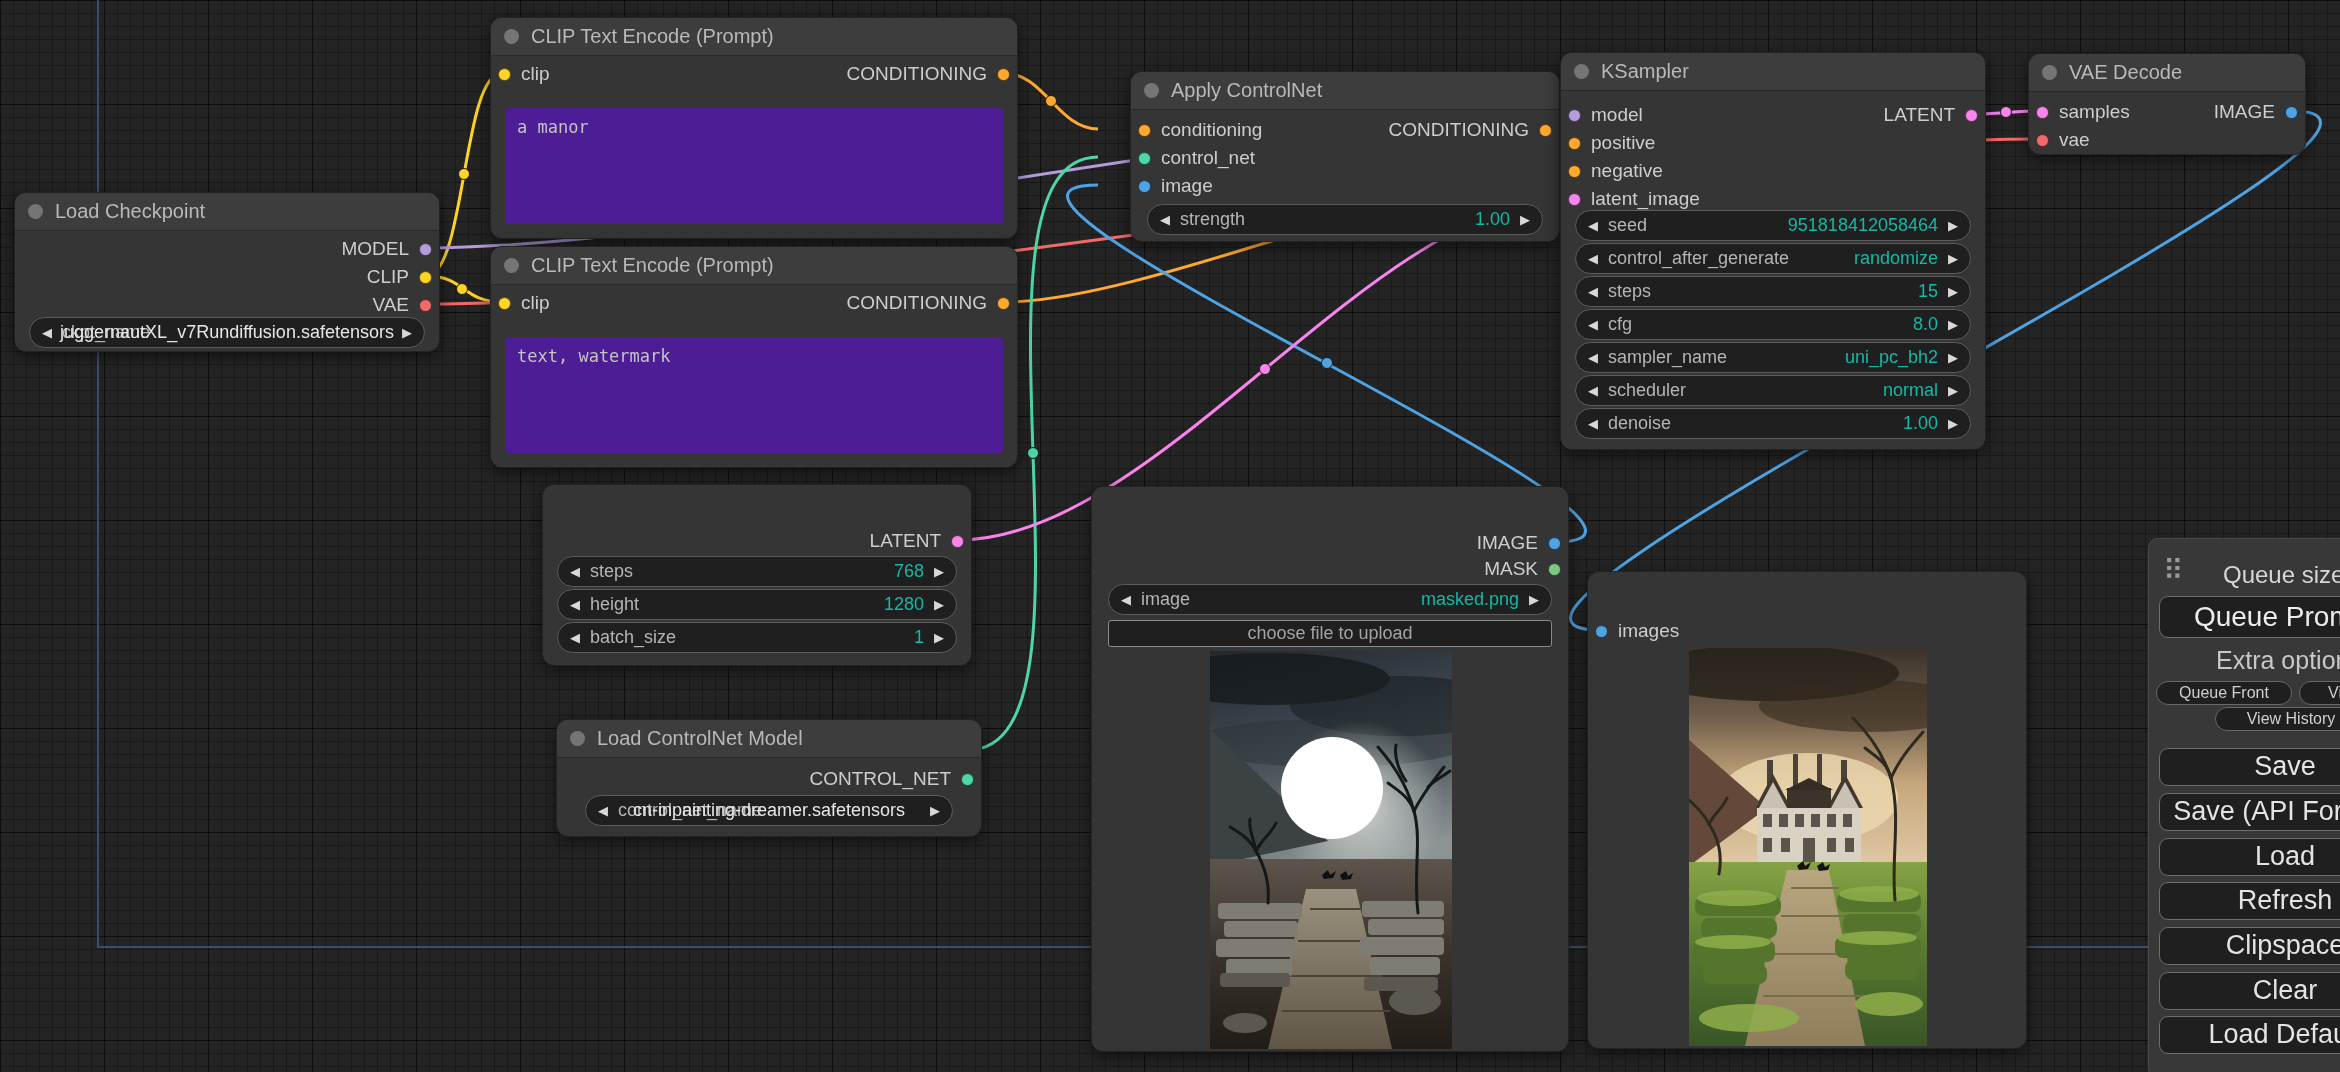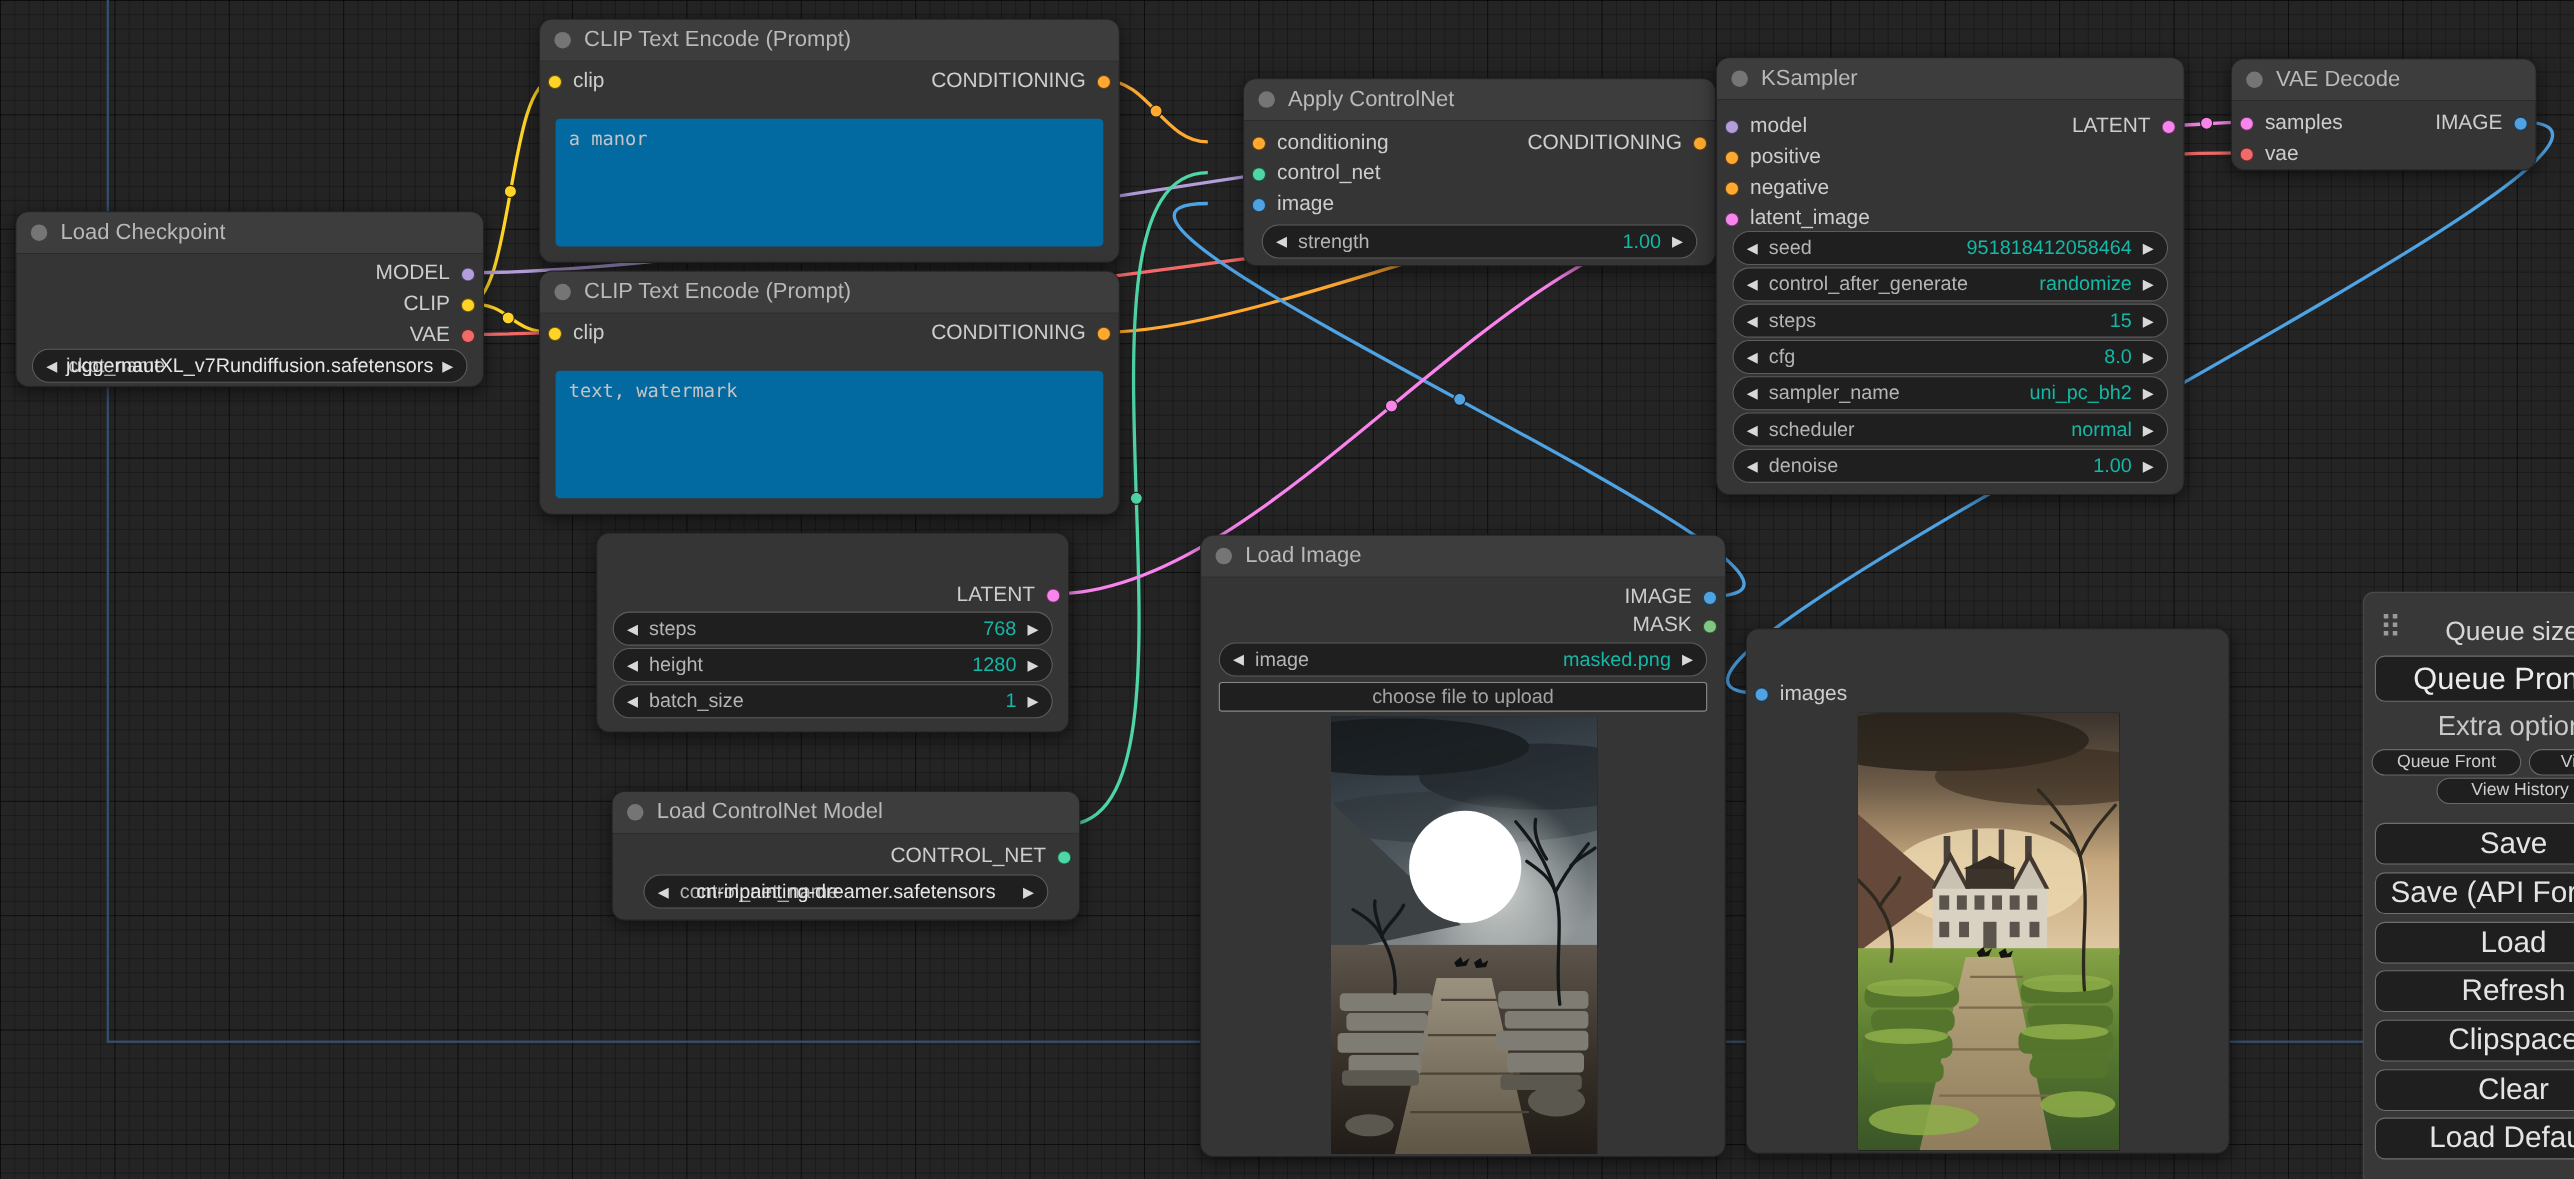--- a/index.html
+++ b/index.html
@@ -28,21 +28,21 @@
   .out-label{position:absolute;right:30px;color:#cdcdcd;font-size:19px;line-height:21px;text-align:right;white-space:nowrap;}
   .port{position:absolute;width:13px;height:13px;border-radius:50%;border:1px solid rgba(0,0,0,0.6);}
   .port.in{left:7px;} .port.out{right:7px;}
   .widget{position:absolute;left:14px;right:14px;height:31px;background:#1f1f1f;
     border:1px solid #5c5c5c;border-radius:16px;display:flex;align-items:center;
     padding:0 12px;font-size:18px;color:#c9c9c9;}
   .warr{color:#d8d8d8;font-size:13px;line-height:29px;flex:none;}
   .wlabel{margin-left:10px;color:#b5b5b5;white-space:nowrap;overflow:hidden;}
   .wvalue{margin-left:auto;margin-right:10px;color:#14b8a6;white-space:nowrap;}
   .widget.combo .wvalue{position:absolute;left:28px;right:28px;text-align:center;margin:0;color:#e6e6e6;}
-  .prompt{position:absolute;left:14px;right:14px;background:#0369a1;border-radius:4px;
+  .prompt{position:absolute;left:14px;right:14px;background:#4c1d95;border-radius:4px;
     color:#c4c4c4;font-family:"DejaVu Sans Mono",monospace;font-size:17px;padding:9px 12px;}
   .upload{position:absolute;left:16px;right:16px;background:#1f1f1f;border:1px solid #8a8a8a;
     border-radius:3px;color:#a3a3a3;font-size:18px;text-align:center;height:27px;line-height:25px;}
   .imgbox{position:absolute;overflow:hidden;background:#111;}
 
   #panel{position:absolute;left:2148px;top:538px;width:300px;height:540px;background:#383838;
     border:1px solid #4a4a4a;border-radius:10px;z-index:3;}
   .drag{position:absolute;left:14px;top:18px;color:#9a9a9a;font-size:28px;line-height:28px;}
   .qsize{position:absolute;left:74px;top:22px;color:#d6d6d6;font-size:24px;white-space:nowrap;}
   .qprompt{position:absolute;left:10px;top:57px;width:252px;height:42px;background:#1f1f1f;
@@ -258,24 +258,20 @@
     <span class="port out" style="top:53px;background:#4FD6A5"></span>
     <div class="widget combo" style="top:75px;left:28px;right:28px">
       <span class="warr">◀</span>
       <span class="wlabel">control_net_name</span>
       <span class="wvalue">cn-inpainting-dreamer.safetensors</span>
       <span class="warr" style="margin-left:auto">▶</span>
     </div>
   </div>
 
   <div class="node" style="left:1091px;top:486px;width:478px;height:566px;">
-    <div class="titlebar">
-      <span class="tdot"></span>
-      <span class="title">Load Image</span>
-    </div>
     <span class="out-label" style="top:45px">IMAGE</span>
     <span class="port out" style="top:50px;background:#4FA3E3"></span>
     <span class="out-label" style="top:71px">MASK</span>
     <span class="port out" style="top:76px;background:#81C784"></span>
     <div class="widget" style="top:97px;left:16px;right:16px">
       <span class="warr">◀</span>
       <span class="wlabel">image</span>
       <span class="wvalue">masked.png</span>
       <span class="warr">▶</span>
     </div>

